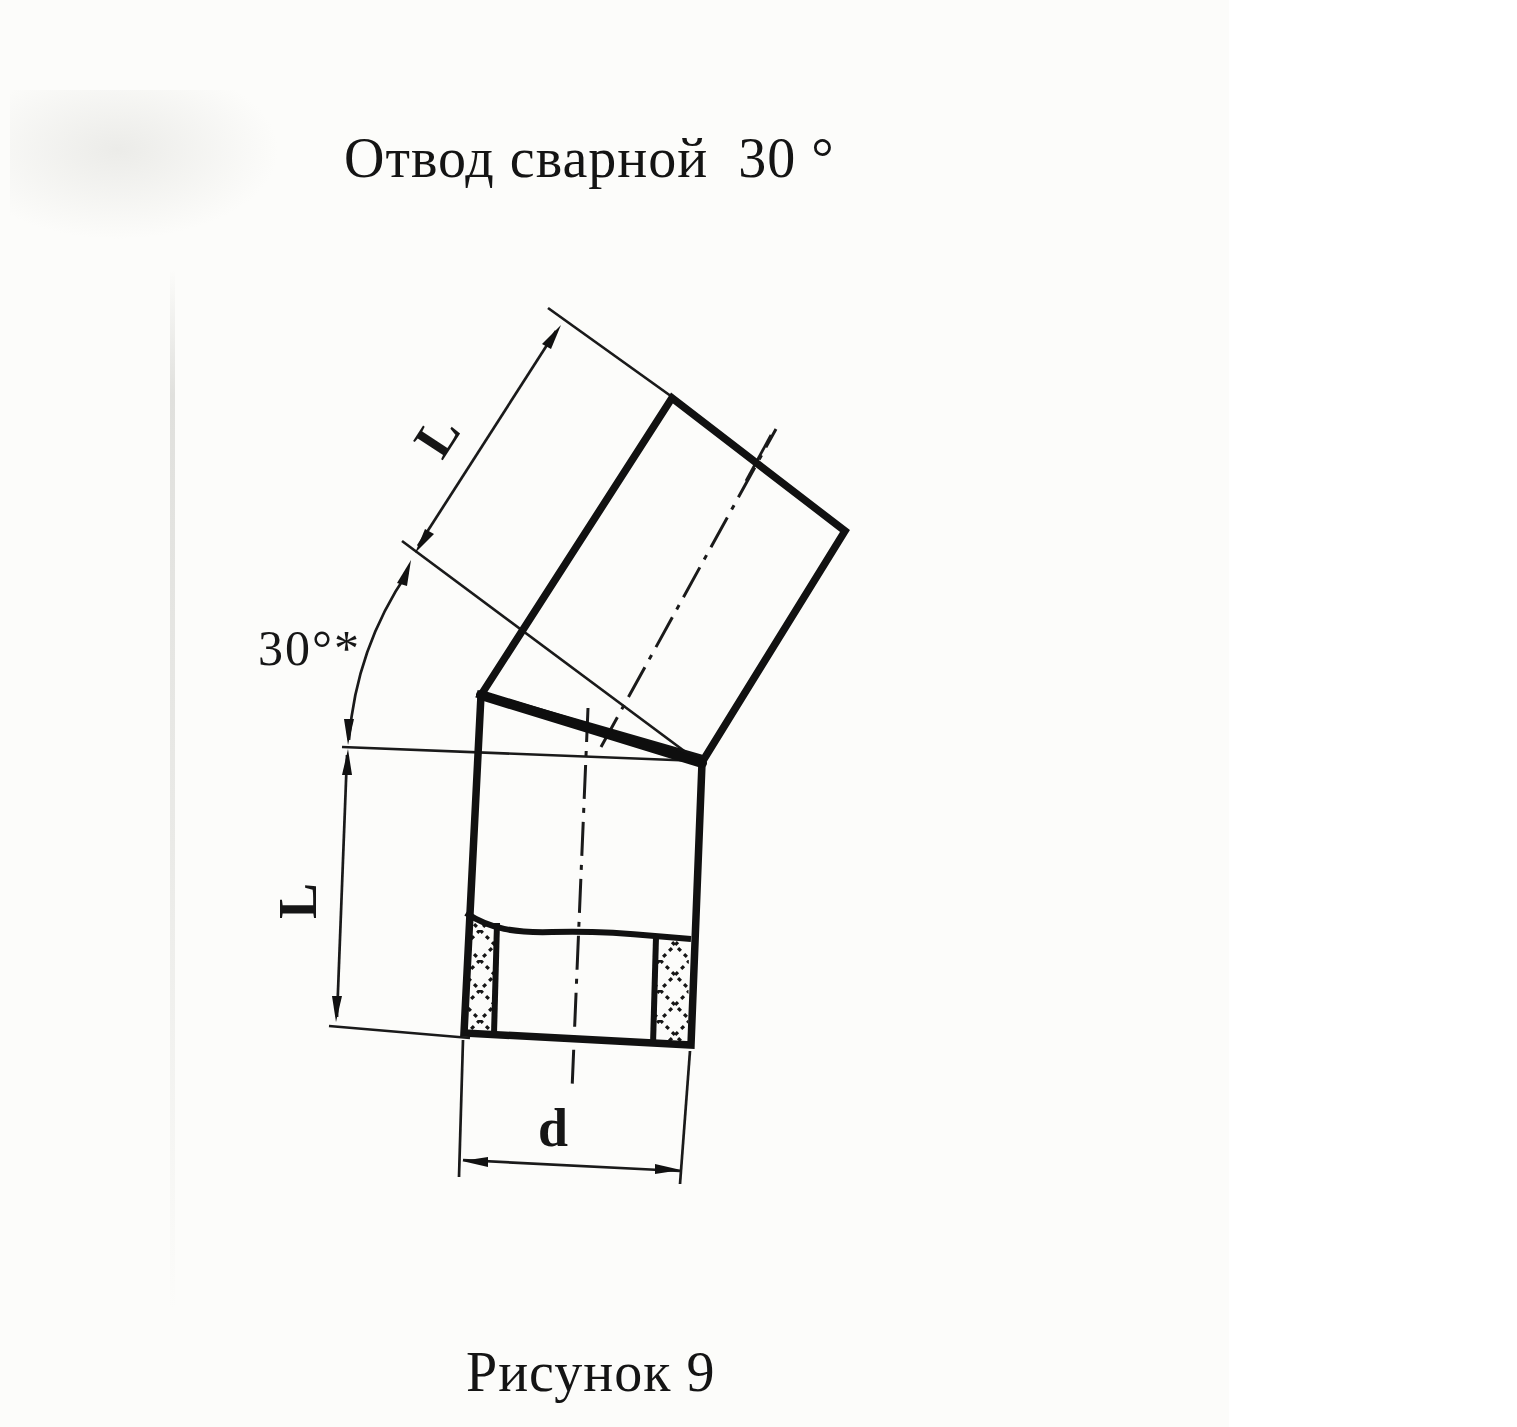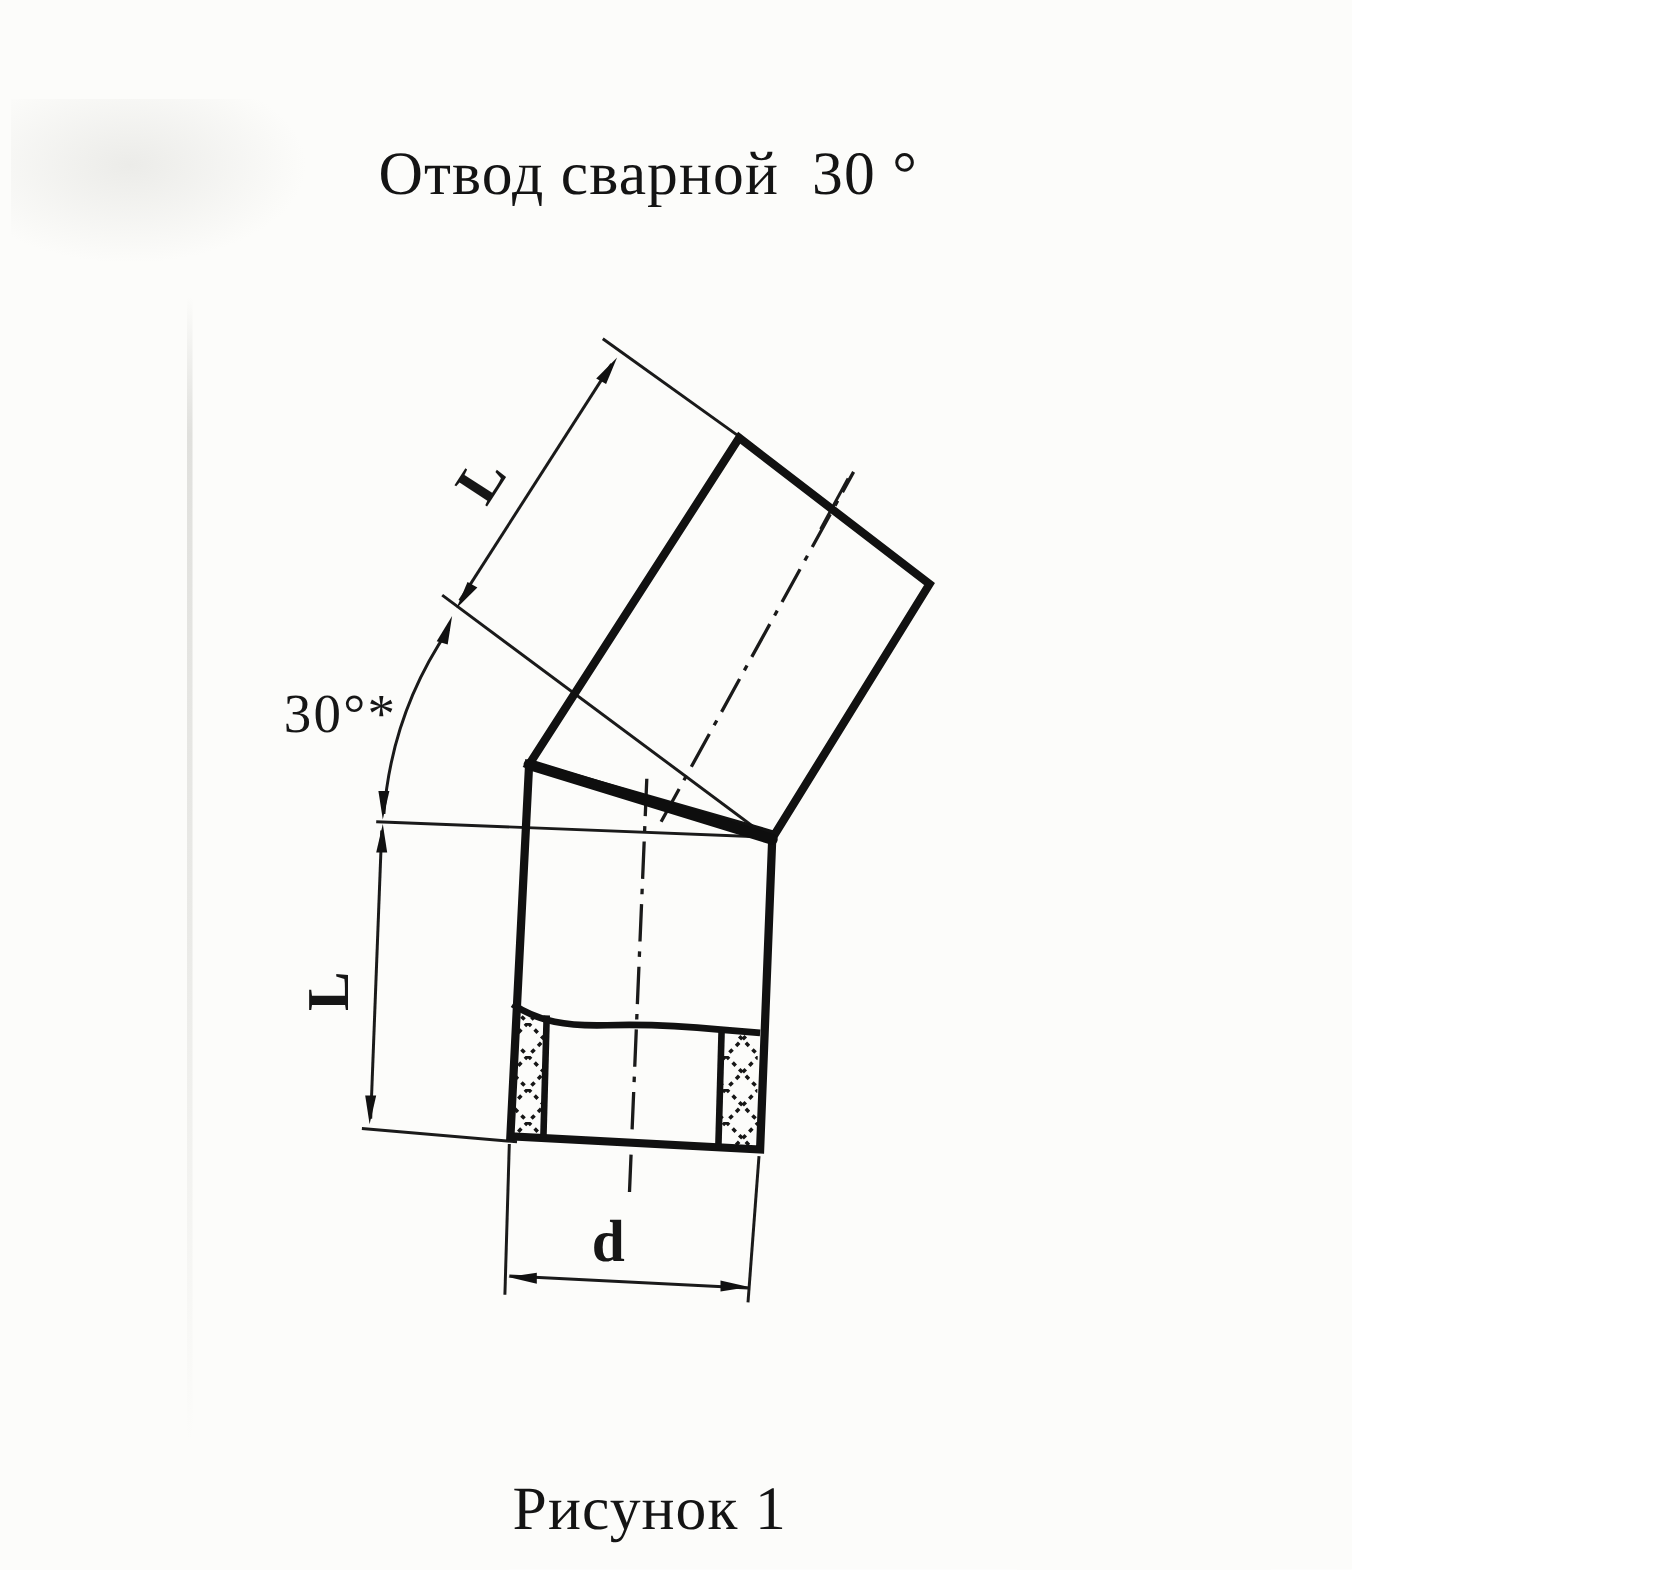--- a/index.html
+++ b/index.html
@@ -148,15 +148,15 @@
       <path d="M 481 695 L 702 763" stroke="#0e0e0e" stroke-width="10" fill="none" stroke-linecap="round"></path>
     </g>
 
     <g>
       <path class="inner" d="M 466 913 C 490 929 515 933 552 932 S 625 933 655 936 L 691 939"></path>
       <path class="inner" d="M 497 923 L 494 1034"></path>
       <path class="inner" d="M 656 937 L 653 1045"></path>
     </g>
   </svg>
 
-  <div class="caption">Рисунок 1</div>
+  <div class="caption">Рисунок 9</div>
 
 </div>
 
 </body></html>

